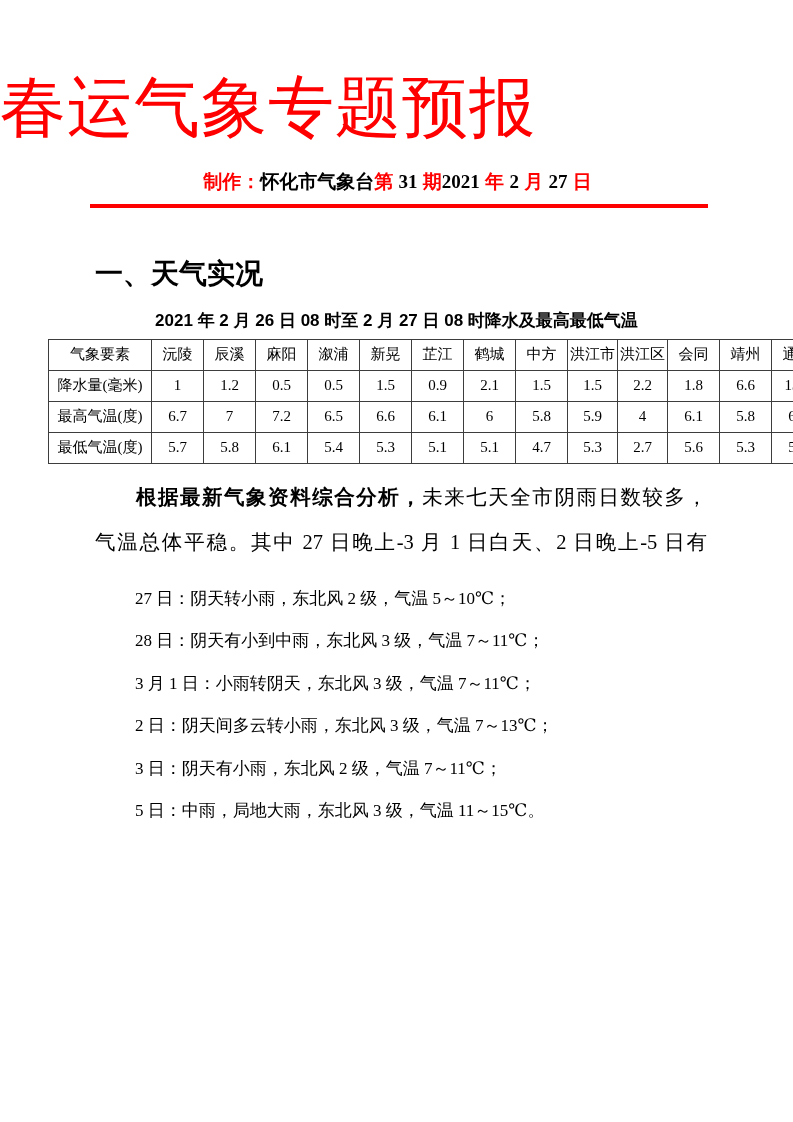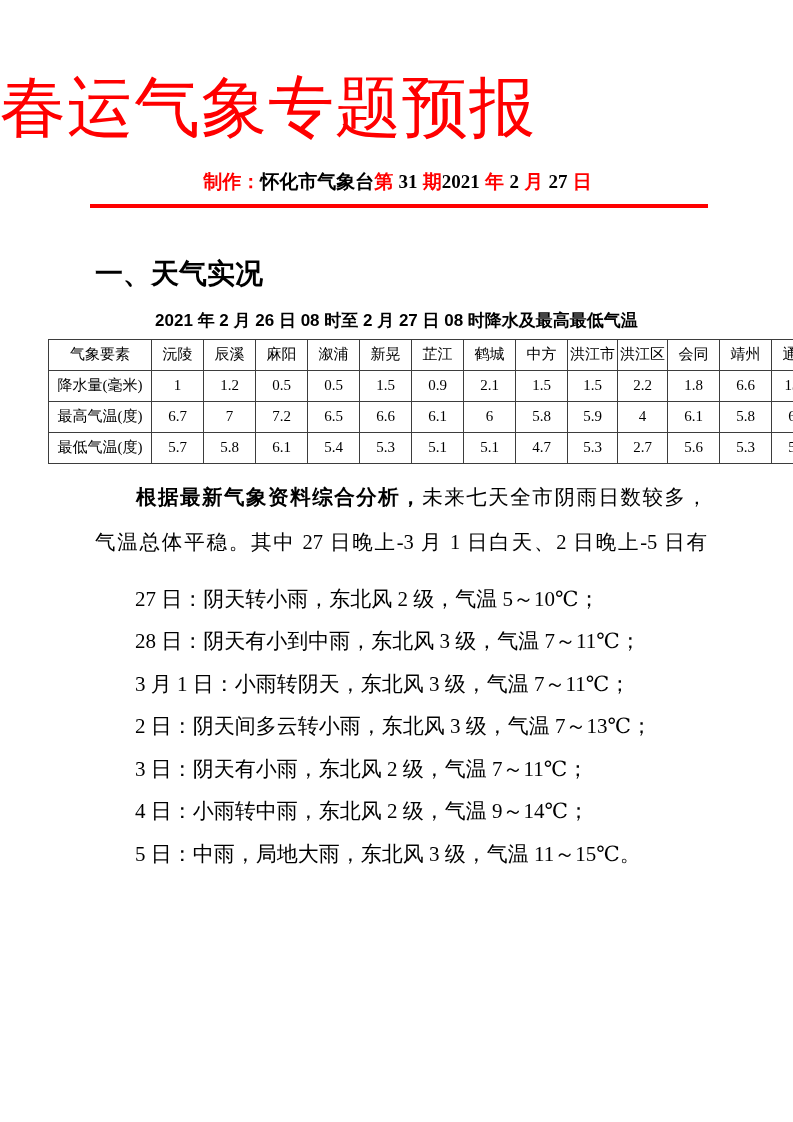--- a/index.html
+++ b/index.html
@@ -93,21 +93,21 @@
   .intro .line.last { text-align: left; text-align-last: left; }
   .bold-seg {
     font-weight: bold;
     font-family: "Liberation Sans", "DejaVu Sans", sans-serif;
   }
 
   
   ul.forecast {
     list-style: none;
     margin: 13px 0 0 135px;
-    font-size: 21px;
+    font-size: 17px;
   }
   ul.forecast li { line-height: 42.5px; white-space: nowrap; }
 </style>
 </head>
 <body>
 
 <div class="page">
 
   <h1 class="doc-title">春运气象专题预报</h1>
 
@@ -230,17 +230,16 @@
       <span>气温总体平稳。其中 27 日晚上-3 月 1 日白天、2 日晚上-5 日有</span>
     </div>
   </div>
 
   <ul class="forecast">
       <li>27 日：阴天转小雨，东北风 2 级，气温 5～10℃；</li>
       <li>28 日：阴天有小到中雨，东北风 3 级，气温 7～11℃；</li>
       <li>3 月 1 日：小雨转阴天，东北风 3 级，气温 7～11℃；</li>
       <li>2 日：阴天间多云转小雨，东北风 3 级，气温 7～13℃；</li>
       <li>3 日：阴天有小雨，东北风 2 级，气温 7～11℃；</li>
-      <li>4 日：小雨转中雨，东北风 2 级，气温 9～14℃；</li>
       <li>5 日：中雨，局地大雨，东北风 3 级，气温 11～15℃。</li>
     </ul>
 
 </div>
 
 </body></html>

